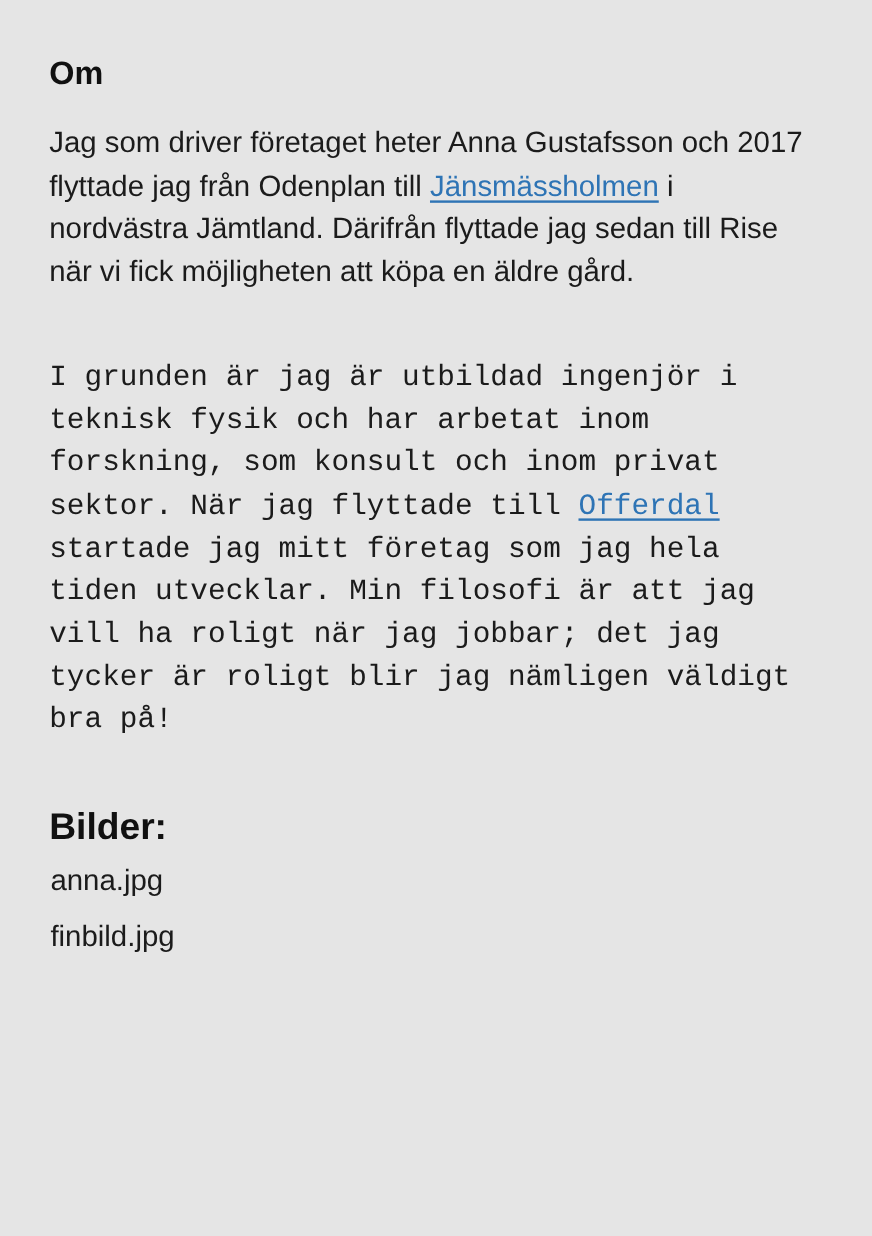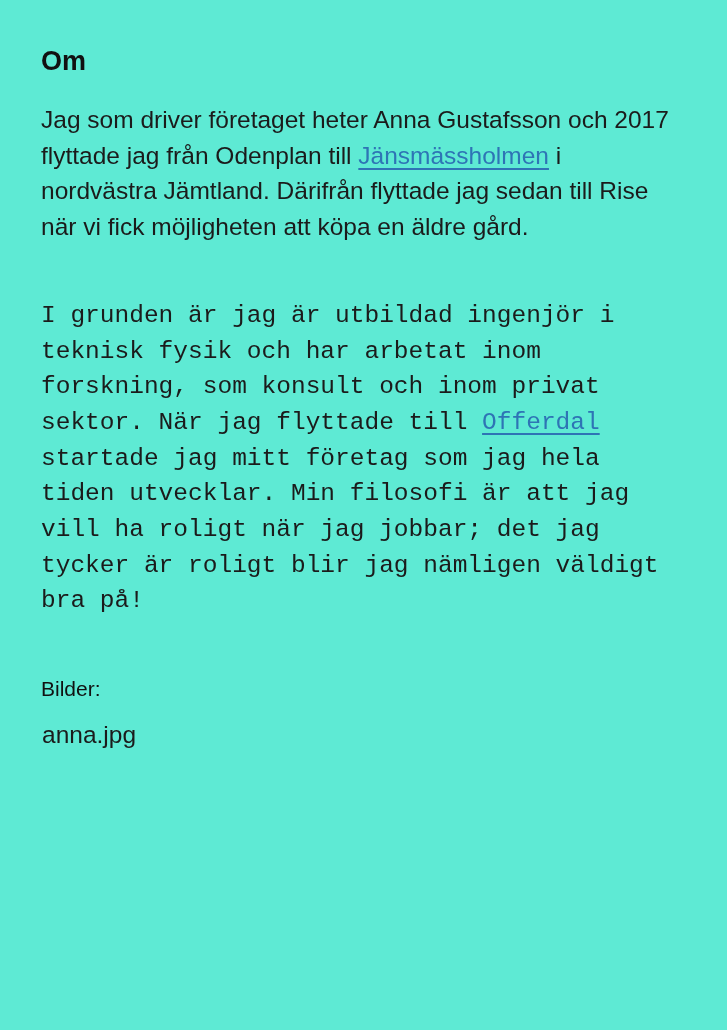--- a/index.html
+++ b/index.html
@@ -12,21 +12,21 @@
     height: 1030px;
     overflow: hidden;
     font-family: "Liberation Sans", sans-serif;
     color: #1b1b1b;
   }
   .page {
     box-sizing: border-box;
     width: 727px;
     height: 1030px;
     padding: 44px 47px 0 41px;
-    background: #5eead4;
+    background: #e5e5e5;
   }
   .doc-heading {
     font-size: 27px;
     font-weight: 700;
     line-height: 34px;
     margin: 0 0 24px 0;
     color: #111111;
   }
   .doc-paragraph {
     font-size: 24.5px;
@@ -39,22 +39,22 @@
     font-family: Liberation Mono, monospace;
   }
   a.doc-link {
     color: #2e74b5;
     text-decoration: underline;
     text-decoration-color: #2e74b5;
     text-underline-offset: 4px;
     cursor: pointer;
   }
   .images-heading {
-    font-size: 21px;
-    font-weight: 400;
+    font-size: 31px;
+    font-weight: 700;
     line-height: 35.7px;
     margin: 0 0 10px 0;
     color: #111111;
   }
   .file-name {
     font-size: 24.5px;
     line-height: 35.7px;
     margin: 0 0 10px 1px;
   }
 </style>
@@ -66,14 +66,15 @@
   <h1 class="doc-heading">Om</h1>
 
   <p class="doc-paragraph"><span>Jag som driver företaget heter Anna Gustafsson och 2017 flyttade jag från Odenplan till </span><a class="doc-link" href="#">Jänsmässholmen</a><span> i nordvästra Jämtland. Därifrån flyttade jag sedan till Rise när vi fick möjligheten att köpa en äldre gård.</span></p>
 
   <p class="doc-paragraph second"><span>I grunden är jag är utbildad ingenjör i teknisk fysik och har arbetat inom forskning, som konsult och inom privat sektor. När jag flyttade till </span><a class="doc-link" href="#">Offerdal</a><span> startade jag mitt företag som jag hela tiden utvecklar. Min filosofi är att jag vill ha roligt när jag jobbar; det jag tycker är roligt blir jag nämligen väldigt bra på!</span></p>
 
   <h2 class="images-heading">Bilder:</h2>
 
   <p class="file-name">anna.jpg</p>
 
+  <p class="file-name">finbild.jpg</p>
 
 </div>
 
 </body></html>

